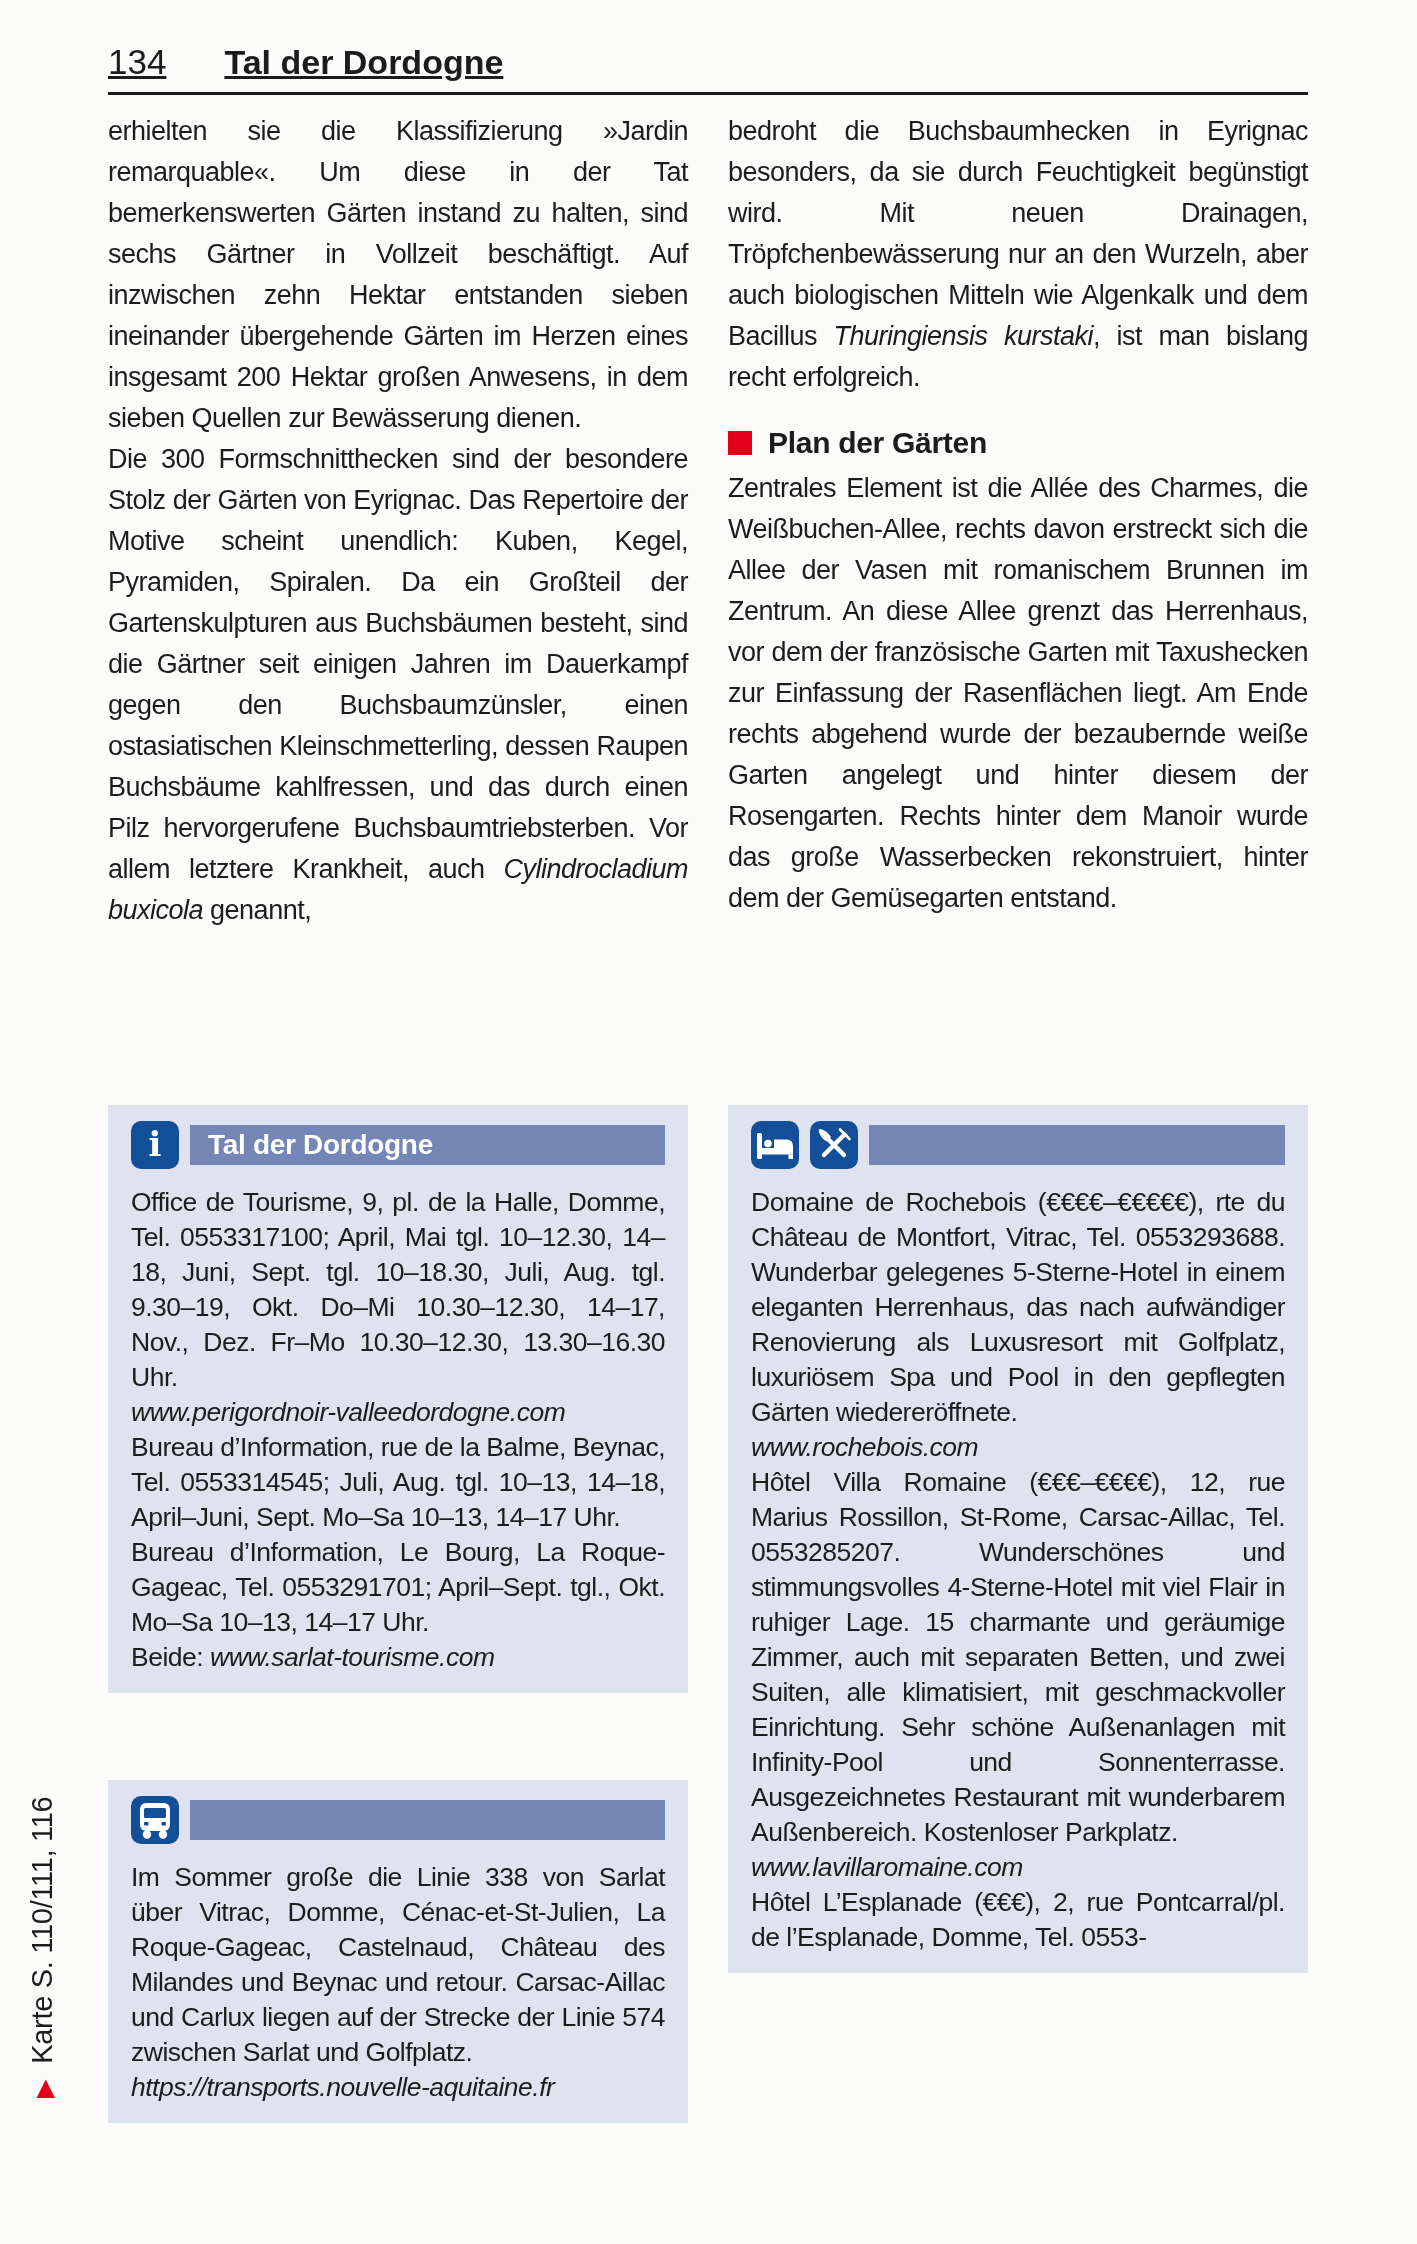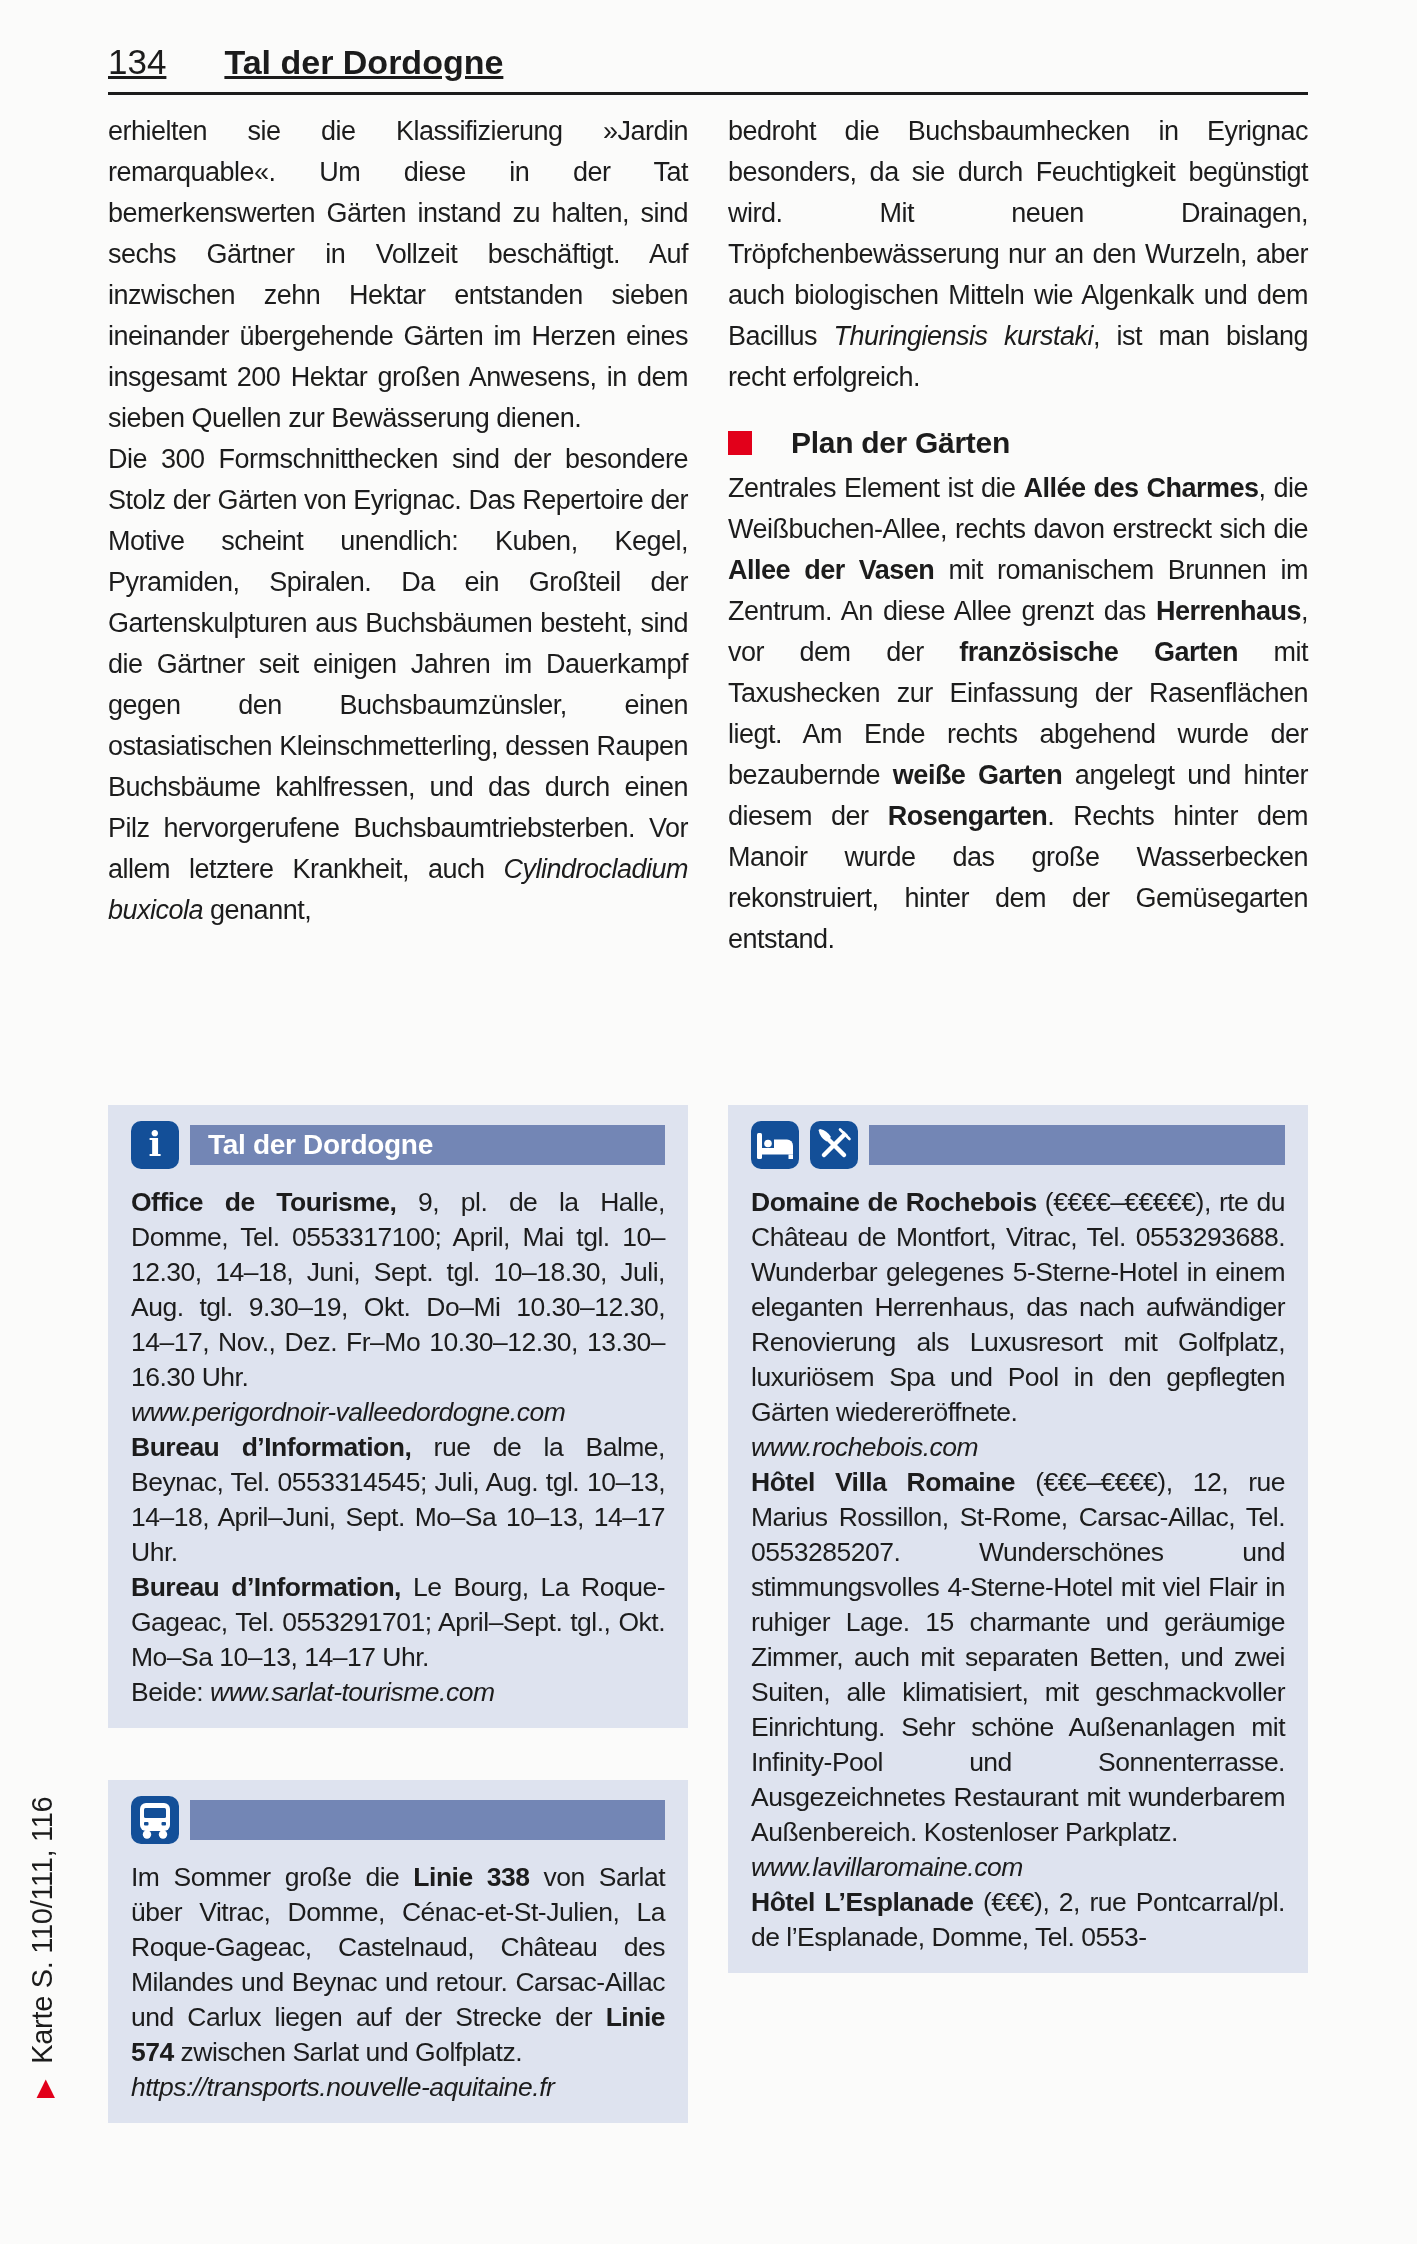--- a/index.html
+++ b/index.html
@@ -18,25 +18,25 @@
   .rule{border-top:3px solid #1c1c1c;margin-top:10px;}
   .columns{position:relative;margin-top:16px;height:2120px;}
   .col{position:absolute;top:0;width:580px;}
   .col.left{left:0;}
   .col.right{left:620px;}
   p.body{
     margin:0;font-size:27px;line-height:41px;
     text-align:justify;letter-spacing:-0.5px;
     hyphens:auto;-webkit-hyphens:auto;
   }
-  .bld{font-weight:700;margin-top:28px;}
+  .bld{font-weight:400;margin-top:28px;}
   .itl{font-style:italic;}
   .sec{display:flex;align-items:center;gap:16px;margin:28px 0 8px 0;}
   .sec .bullet{width:24px;height:24px;background:#e2001a;flex:0 0 auto;}
-  .sec .sectext{font-size:30px;font-weight:700;letter-spacing:-0.3px;margin-left:23px;}
+  .sec .sectext{font-size:30px;font-weight:700;letter-spacing:-0.3px;}
   .ibox{
     position:absolute;width:580px;box-sizing:border-box;
     background:#dee3ef;padding:16px 23px 18px 23px;
   }
   .box-tourism{left:0;top:994px;}
   .box-bus{left:0;top:1669px;}
   .box-hotels{left:620px;top:994px;}
   .ibox-head{display:flex;gap:11px;margin-bottom:16px;}
   .sq-icon{
     width:48px;height:48px;border-radius:10px;background:#134f98;

